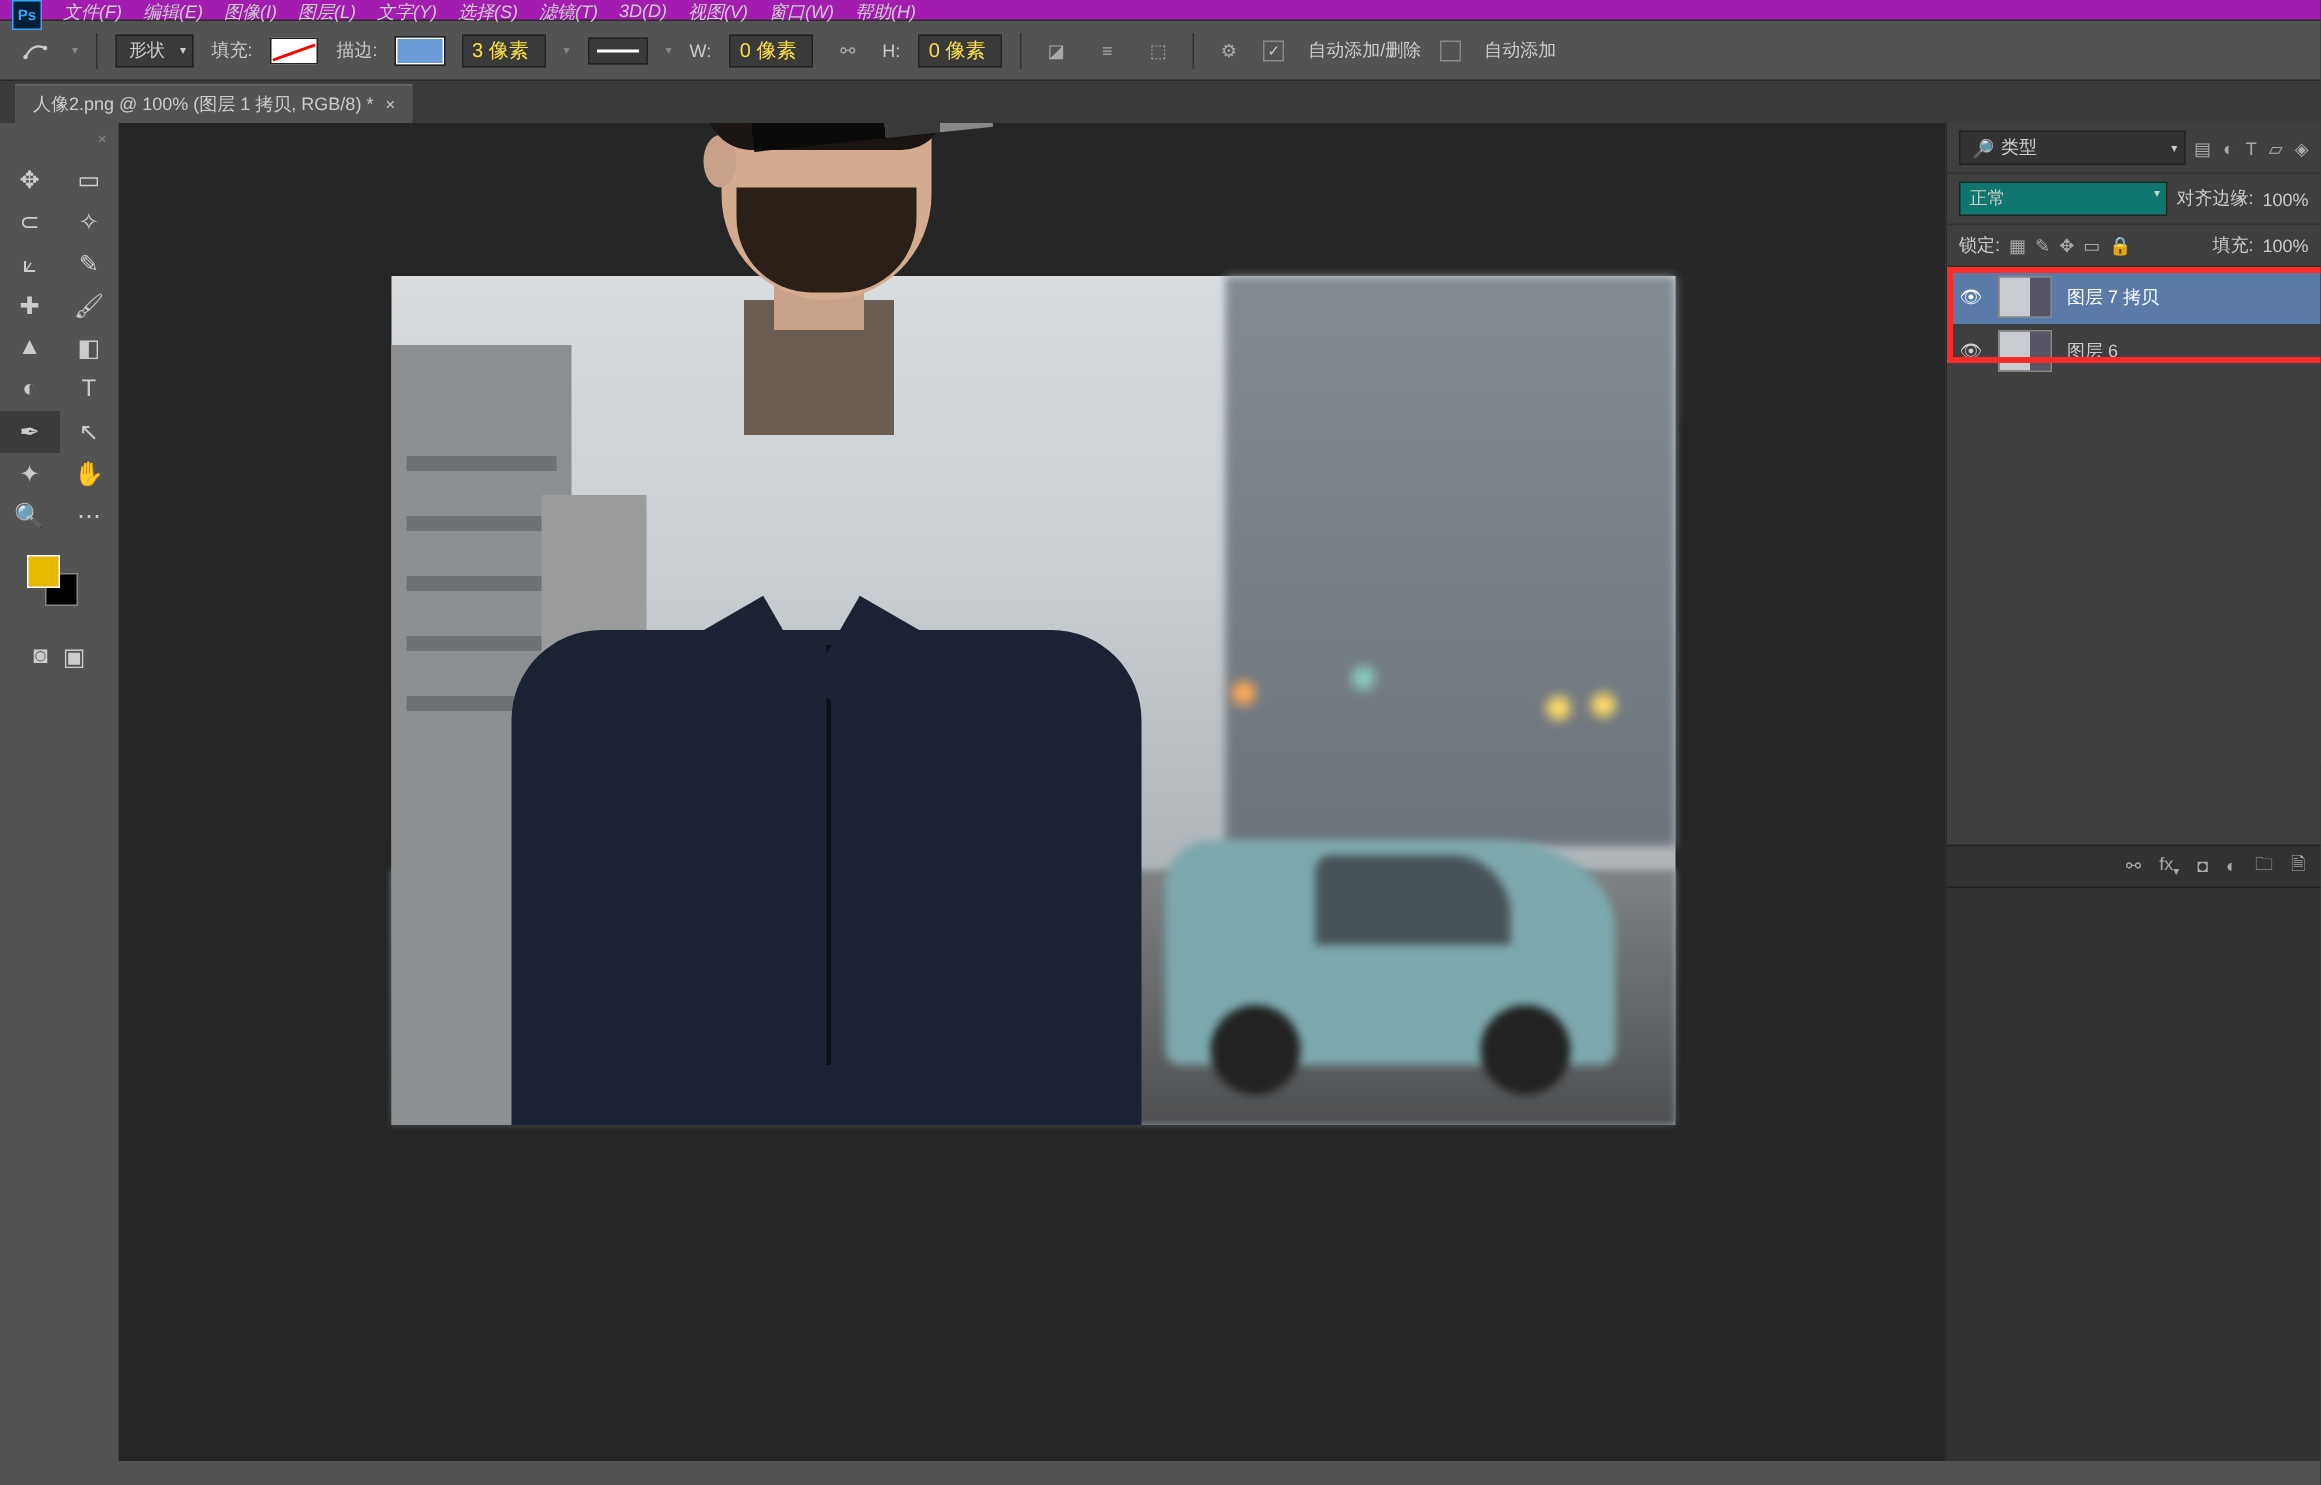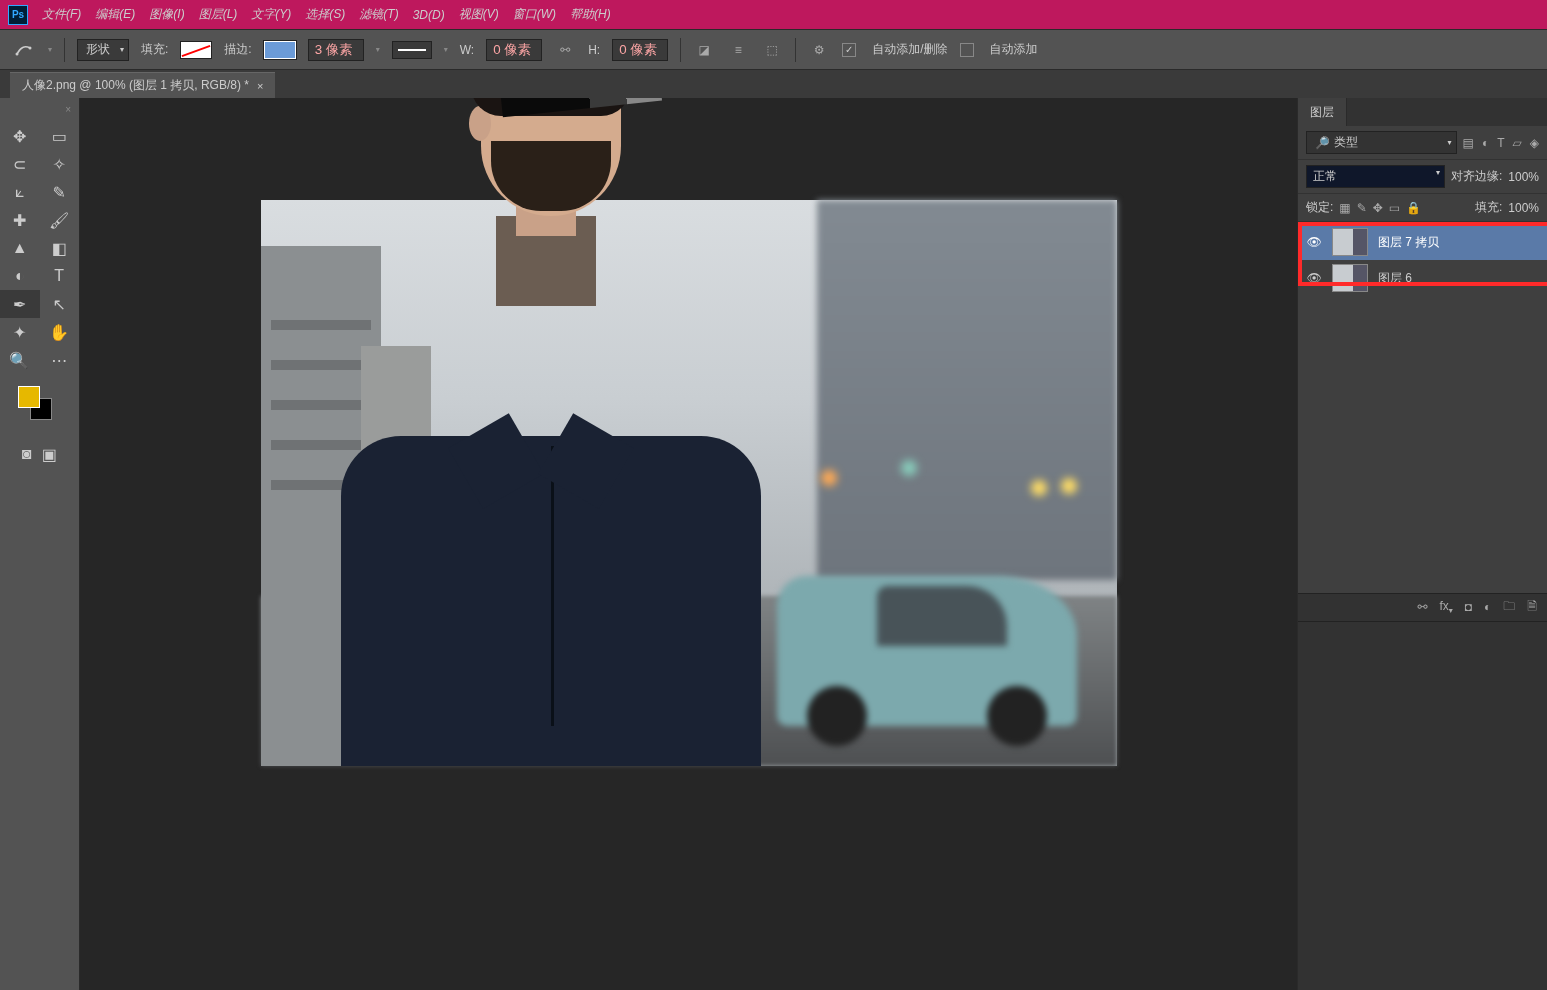--- a/index.html
+++ b/index.html
@@ -1,31 +1,31 @@
 <!DOCTYPE html>
 <html><head>
 <meta charset="utf-8">
 <style>
 * { margin: 0; padding: 0; box-sizing: border-box; font-family: "Microsoft YaHei", sans-serif; }
 body { background: #535353; color: #ccc; font-size: 12px; width: 1547px; height: 990px; overflow: hidden; }
 
 
-.menubar { background: #be185d; height: 30px; display: flex; align-items: center; padding: 0 8px; gap: 14px; border-bottom: 1px solid #2a2a2a; }
+.menubar { background: #a21caf; height: 14px; display: flex; padding: 0 8px; gap: 14px; border-bottom: 1px solid #2a2a2a; }
 .ps-logo { width: 20px; height: 20px; background: #001e36; color: #31a8ff; display: flex; align-items: center; justify-content: center; font-weight: bold; font-size: 10px; border: 1px solid #31a8ff; }
 .menu-item { cursor: pointer; font-style: italic; }
 
 
 .options-bar { background: #535353; height: 40px; display: flex; align-items: center; padding: 0 12px; gap: 12px; border-bottom: 1px solid #2a2a2a; }
 .tool-icon-small { width: 24px; height: 24px; display: flex; align-items: center; justify-content: center; }
 .dropdown-dark { background: #3a3a3a; border: 1px solid #222; padding: 2px 18px 2px 8px; color: #ccc; height: 22px; display: flex; align-items: center; position: relative; }
 .dropdown-dark::after { content: "▾"; position: absolute; right: 4px; font-size: 8px; }
 .swatch-none { width: 32px; height: 18px; background: #fff; position: relative; border: 1px solid #222; }
 .swatch-none::after { content: ""; position: absolute; left: 0; top: 50%; width: 100%; height: 2px; background: red; transform: rotate(-20deg); }
 .swatch-blue { width: 32px; height: 18px; background: #6b9bd8; border: 1px solid #fff; outline: 1px solid #222; }
-.input-dark { background: #3a3a3a; border: 1px solid #222; color: #fca5a5; padding: 2px 6px; height: 22px; width: 56px; }
+.input-dark { background: #3a3a3a; border: 1px solid #222; color: #fde047; padding: 2px 6px; height: 22px; width: 56px; }
 .stroke-line { width: 40px; height: 18px; background: #3a3a3a; border: 1px solid #222; display: flex; align-items: center; justify-content: center; }
 .stroke-line span { width: 28px; height: 2px; background: #fff; }
 .icon-btn { width: 22px; height: 22px; display: flex; align-items: center; justify-content: center; color: #aaa; cursor: pointer; }
 .chk { width: 14px; height: 14px; border: 1px solid #888; display: inline-flex; align-items: center; justify-content: center; margin-right: 4px; }
 .chk.on::after { content: "✓"; font-size: 10px; color: #ccc; }
 .sep { width: 1px; height: 24px; background: #333; }
 
 
 .tabbar { background: #3a3a3a; height: 28px; display: flex; align-items: flex-end; padding-left: 10px; }
 .doc-tab { background: #535353; padding: 4px 12px; font-size: 12px; display: flex; align-items: center; gap: 8px; border-top: 1px solid #666; }
@@ -70,21 +70,21 @@
 
 
 .right-panels { width: 250px; background: #3f3f3f; display: flex; flex-direction: column; border-left: 1px solid #2a2a2a; }
 .panel-tabs { height: 28px; background: #323232; display: flex; align-items: center; }
 .panel-tab { padding: 0 12px; height: 100%; display: flex; align-items: center; background: #3f3f3f; border-right: 1px solid #2a2a2a; }
 .panel-row { display: flex; align-items: center; padding: 5px 8px; gap: 6px; background:#3f3f3f; border-bottom:1px solid #323232; }
 .filter-dd { flex: 1; background: #333; border: 1px solid #222; padding: 2px 8px; display:flex; align-items:center; gap:4px; position:relative;}
 .filter-dd::after{content:"▾";position:absolute;right:4px;font-size:8px;}
 .row-icons { display: flex; gap: 8px; color: #aaa; }
 .row-icons span{cursor:pointer;}
-.select-full { flex:1; background:#0f172a; border:1px solid #222; padding:2px 6px; position:relative;}
+.select-full { flex:1; background:#0f766e; border:1px solid #222; padding:2px 6px; position:relative;}
 .select-full::after{content:"▾";position:absolute;right:4px;font-size:8px;}
 .lock-icons { display:flex; gap:6px; color:#aaa; }
 .layers-list { flex:1; background:#3f3f3f; position:relative; padding-top:2px; }
 .layer-item { display:flex; align-items:center; height:36px; padding:0 8px; gap:10px; }
 .layer-item.sel { background:#5a7aa8; color:#fff; }
 .eye { width:16px; text-align:center; }
 .thumb { width:36px; height:28px; background:linear-gradient(to right,#c8ccd0 60%,#556 60%); border:1px solid #888; }
 .highlight-box { position:absolute; top:0; left:0; right:-44px; height:64px; border:4px solid #ff2a2a; pointer-events:none; }
 .layer-footer { height:28px; background:#323232; display:flex; align-items:center; justify-content:flex-end; gap:12px; padding:0 10px; color:#aaa; border-top:1px solid #222;}
 .below-area { flex:1; background:#323232; border-top:1px solid #222; }
@@ -218,23 +218,20 @@
         <div class="ear"></div>
         <div class="hair"></div>
 
         <div class="beard"></div>
         <div class="censor"></div>
       </div>
     </div>
   </div>
 
   <div class="right-panels">
-    <div class="panel-tabs">
-      <div class="panel-tab">图层</div>
-    </div>
     <div class="panel-row">
       <div class="filter-dd">
         <span>🔎</span>
         <span>类型</span>
       </div>
       <div class="row-icons">
         <span>▤</span>
         <span>◐</span>
         <span>T</span>
         <span>▱</span>

